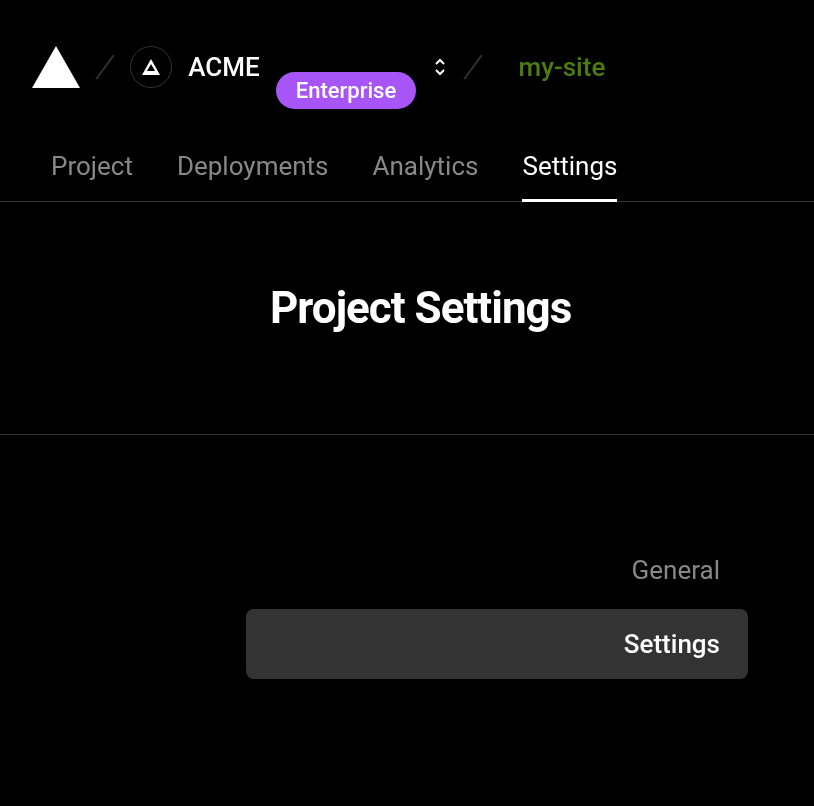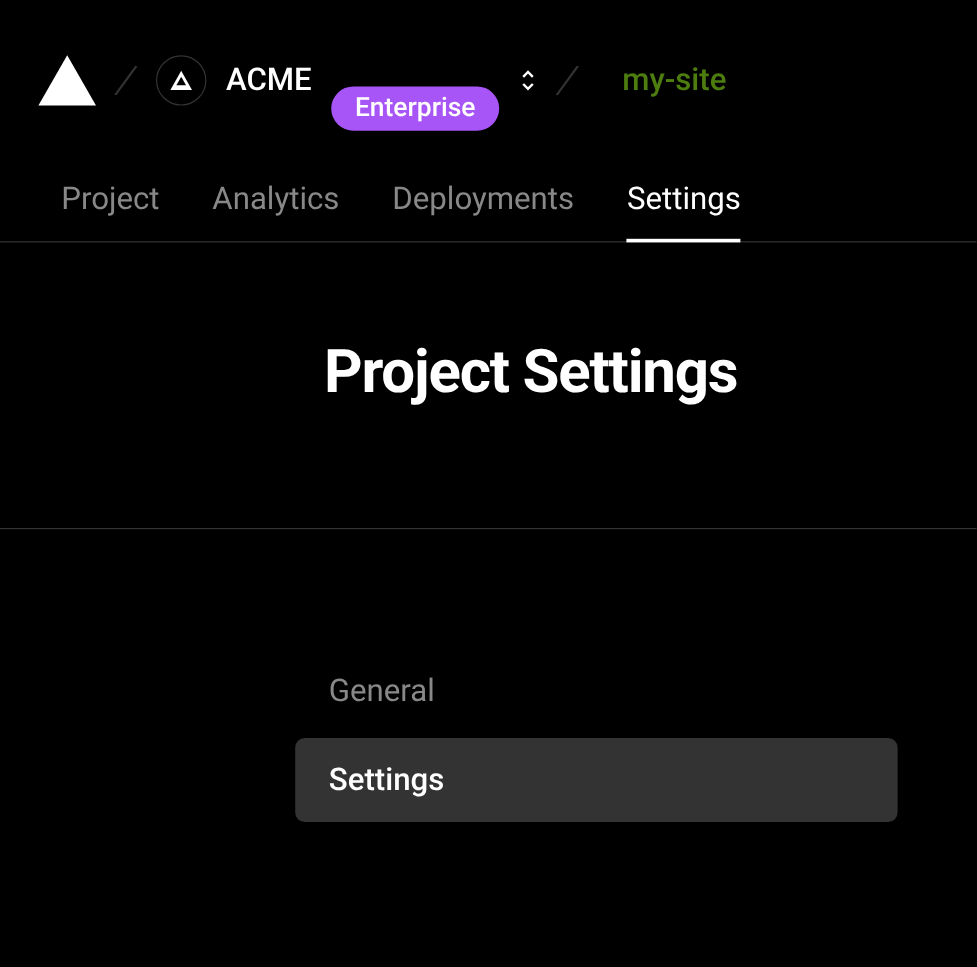--- a/index.html
+++ b/index.html
@@ -112,36 +112,37 @@
     }
     .tab.active {
       color: #ffffff;
       border-bottom-color: #ffffff;
     }
     .page-title-section {
       padding: 80px 0 100px 270px;
       border-bottom: 1px solid #333333;
     }
     .page-title {
-      font-size: 50px;
+      font-size: 44px;
       font-weight: 700;
       color: #ffffff;
       letter-spacing: -1px;
     }
     .sidebar-nav {
       padding: 100px 0 0 246px;
       width: 748px;
     }
     .nav-item {
       padding: 20px 28px;
       font-size: 26px;
       color: #888888;
       cursor: pointer;
       border-radius: 8px;
       margin-bottom: 4px;
+      text-align: right;
     }
     .nav-item.active {
       background: #333333;
       color: #ffffff;
       font-weight: 500;
     }
   </style>
 </head>
 <body>
 
@@ -160,22 +161,22 @@
         <path d="M4 13 L8 17 L12 13"></path>
       </svg>
     </div>
   </div>
   <div class="slash">/</div>
   <span class="project-name">my-site</span>
 </div>
 
 <div class="tabs">
   <div class="tab">Project</div>
+  <div class="tab">Deployments</div>
   <div class="tab">Analytics</div>
-  <div class="tab">Deployments</div>
   <div class="tab active">Settings</div>
 </div>
 
 <div class="page-title-section">
   <h1 class="page-title">Project Settings</h1>
 </div>
 
 <div class="sidebar-nav">
   <div class="nav-item">General</div>
   <div class="nav-item active">Settings</div>

